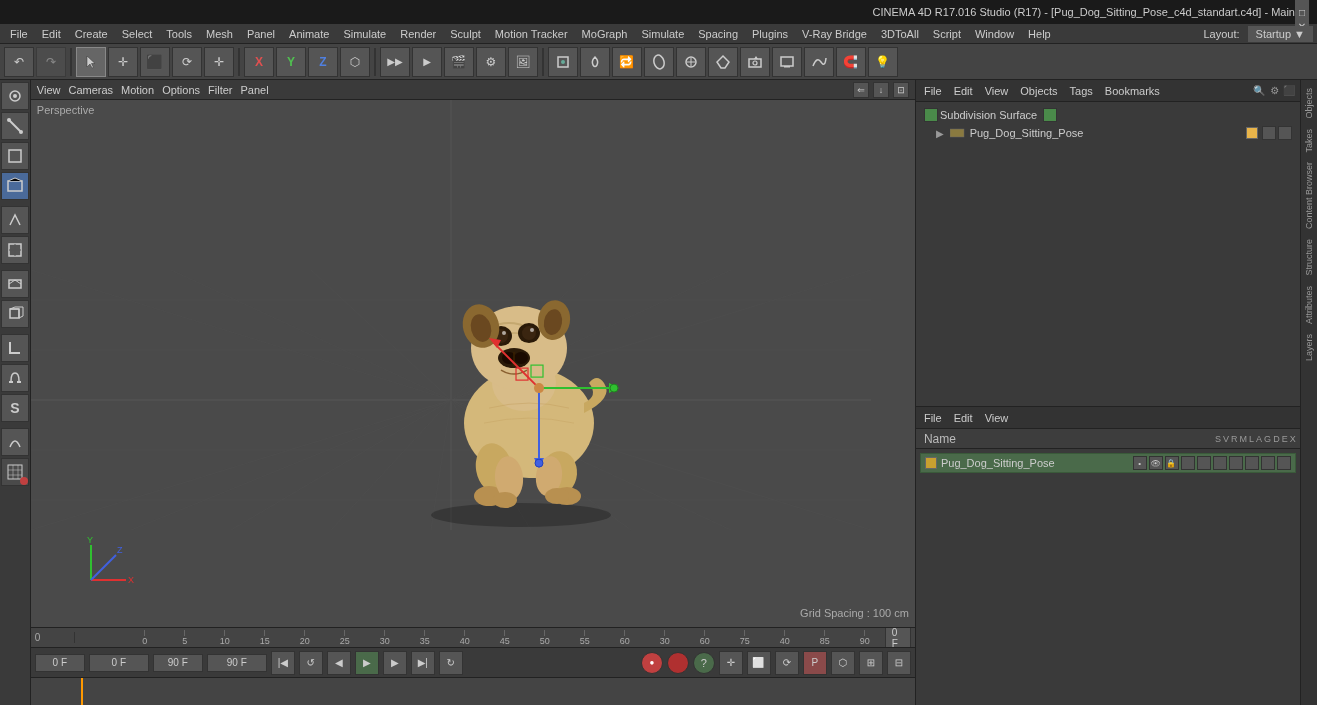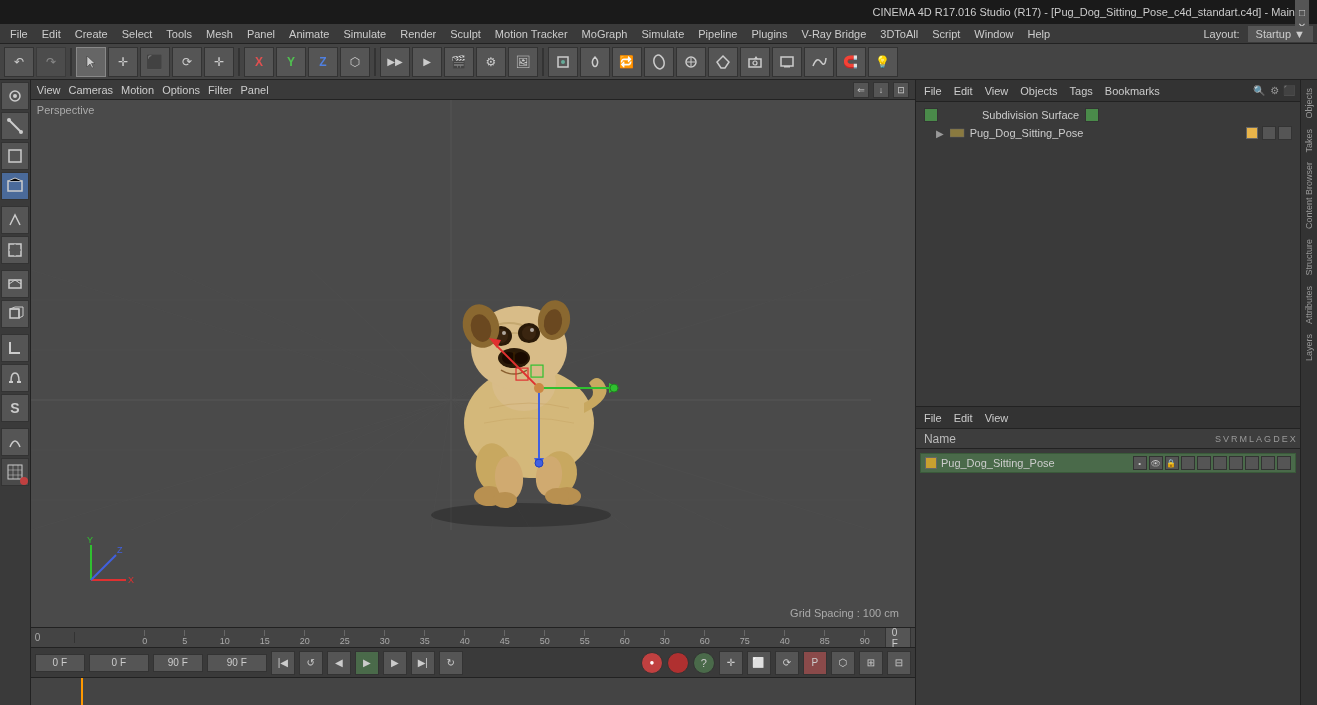--- a/index.html
+++ b/index.html
@@ -33,21 +33,21 @@
     
     #viewport-header { background: #3a3a3a; height: 20px; display: flex; align-items: center; padding: 0 6px; gap: 12px; border-bottom: 1px solid #222; justify-content: space-between; }
     .viewport-menu { display: flex; gap: 8px; }
     .viewport-menu-item { color: #ccc; font-size: 11px; cursor: pointer; }
     .viewport-controls-right { display: flex; gap: 4px; }
     .viewport-ctrl-btn { width: 16px; height: 16px; background: #555; border: 1px solid #333; cursor: pointer; display: flex; align-items: center; justify-content: center; color: #ccc; font-size: 9px; }
 
     
     #viewport { flex: 1; background: #4a4a4a; position: relative; overflow: hidden; }
     #viewport-label { position: absolute; top: 4px; left: 6px; color: #aaa; font-size: 11px; }
-    #grid-label { position: absolute; bottom: 8px; right: 16px; color: #aaa; font-size: 11px; }
+    #grid-label { position: absolute; bottom: 8px; right: 6px; color: #aaa; font-size: 11px; }
 
     
     .grid-svg { position: absolute; top: 0; left: 0; width: 100%; height: 100%; }
 
     
     #axes { position: absolute; bottom: 30px; left: 50px; }
 
     
     #timeline { background: #3a3a3a; height: 80px; border-top: 1px solid #222; display: flex; flex-direction: column; }
     #timeline-ruler { height: 20px; background: #444; display: flex; align-items: center; border-bottom: 1px solid #222; position: relative; overflow: hidden; }
@@ -126,21 +126,21 @@
   <span class="menu-item">Tools</span>
   <span class="menu-item">Mesh</span>
   <span class="menu-item">Panel</span>
   <span class="menu-item">Animate</span>
   <span class="menu-item">Simulate</span>
   <span class="menu-item">Render</span>
   <span class="menu-item">Sculpt</span>
   <span class="menu-item">Motion Tracker</span>
   <span class="menu-item">MoGraph</span>
   <span class="menu-item">Simulate</span>
-  <span class="menu-item">Pipeline</span>
+  <span class="menu-item">Spacing</span>
   <span class="menu-item">Plugins</span>
   <span class="menu-item">V-Ray Bridge</span>
   <span class="menu-item">3DToAll</span>
   <span class="menu-item">Script</span>
   <span class="menu-item">Window</span>
   <span class="menu-item">Help</span>
   <span class="menu-separator"></span>
   <span class="menu-item" style="color:#ccc;">Layout:</span>
   <span class="menu-item" style="background:#555; padding:2px 8px;">Startup ▼</span>
 </div>
@@ -584,21 +584,21 @@
         <span style="flex:1;"></span>
         <span style="color:#999; font-size:10px; cursor:pointer;">🔍</span>
         <span style="color:#999; font-size:10px; cursor:pointer;">⚙</span>
         <span style="color:#999; font-size:10px; cursor:pointer;">⬛</span>
       </div>
       <div id="om-content">
 
         <div class="subdivision-row">
           <div style="display:flex; align-items:center; gap:2px;">
             <div class="subd-cb subd-cb-checked"></div>
-            <span style="color:#ccc; font-size:11px;margin-left:42px;">Subdivision Surface</span>
+            <span style="color:#ccc; font-size:11px;">Subdivision Surface</span>
             <div style="margin-left:4px; width:14px; height:14px; background:#4a8a4a; border:1px solid #333;"></div>
           </div>
         </div>
 
         <div class="om-item" style="padding-left:16px;">
           <span style="color:#999; font-size:10px; margin-right:2px;">▶</span>
           <div style="display:flex; align-items:center;">
             <svg width="16" height="12">
                 <rect x="0" y="2" width="14" height="8" fill="#8a7a40" stroke="#666" stroke-width="0.5"></rect>
               </svg>

